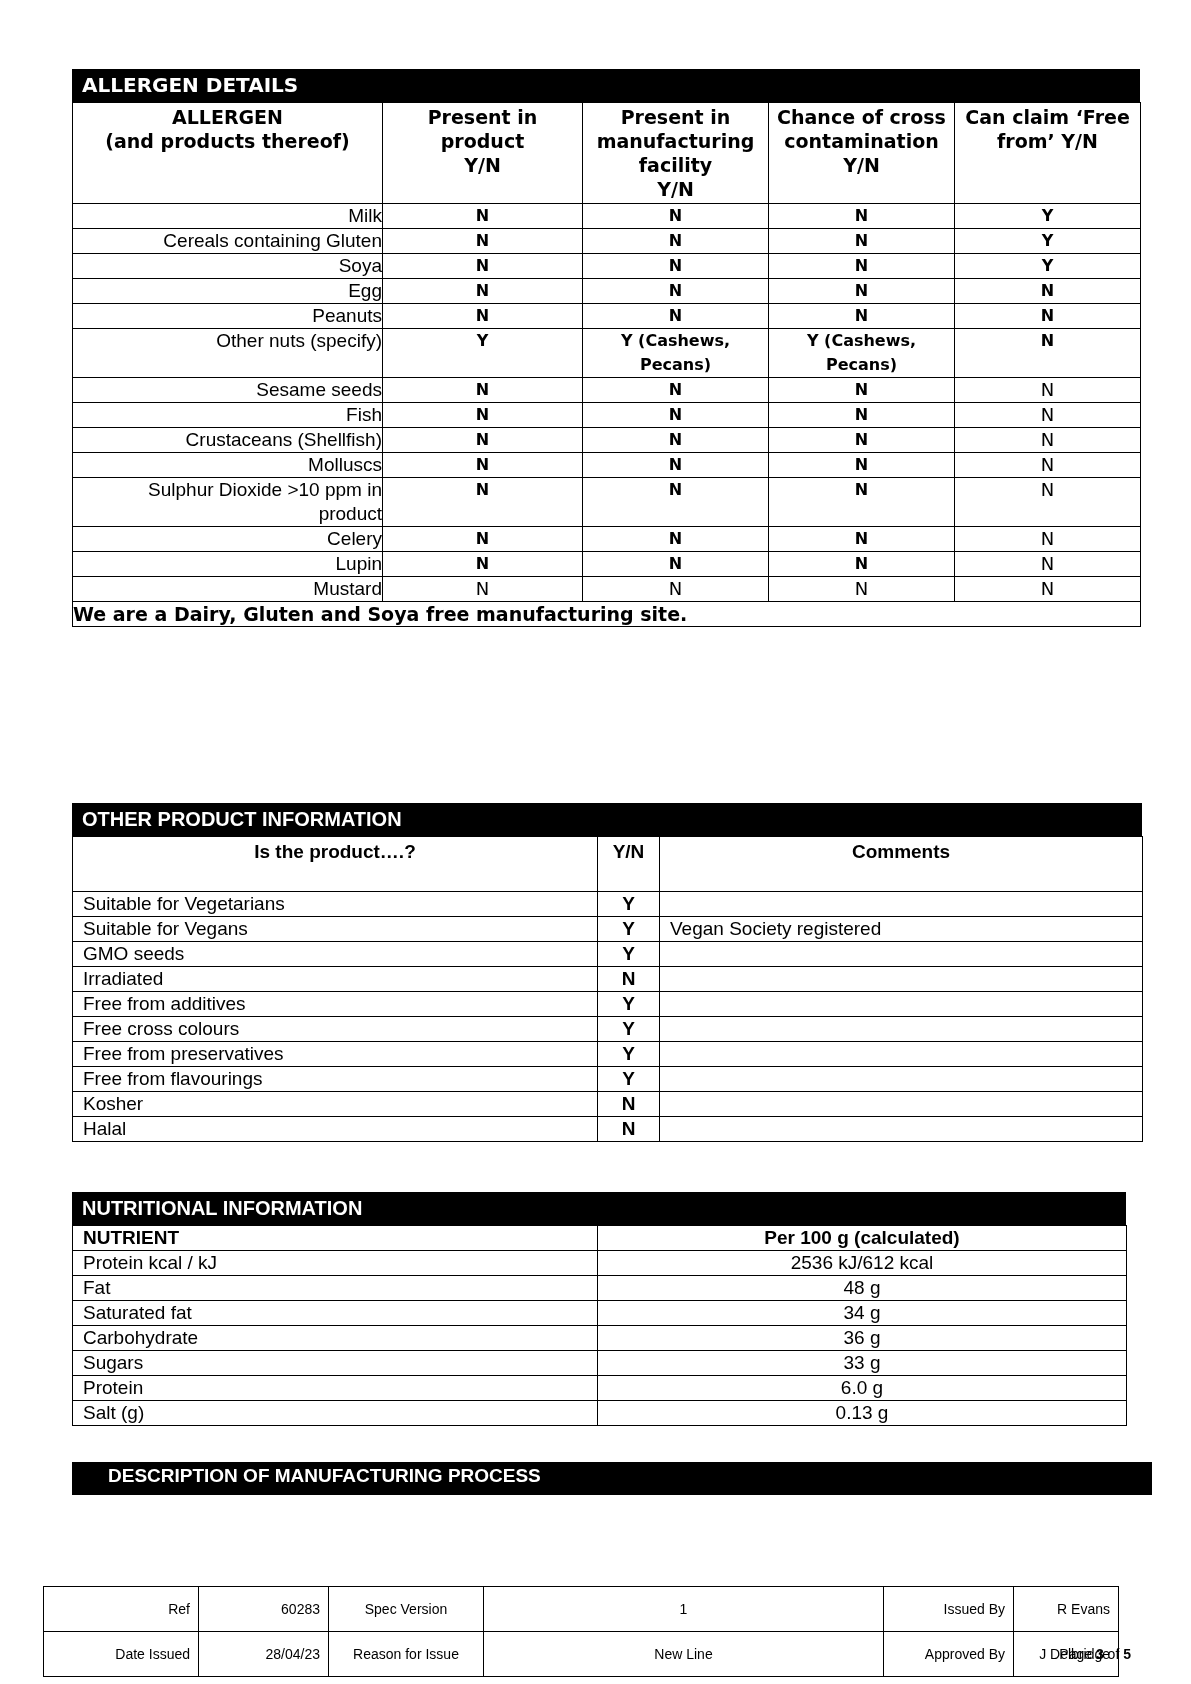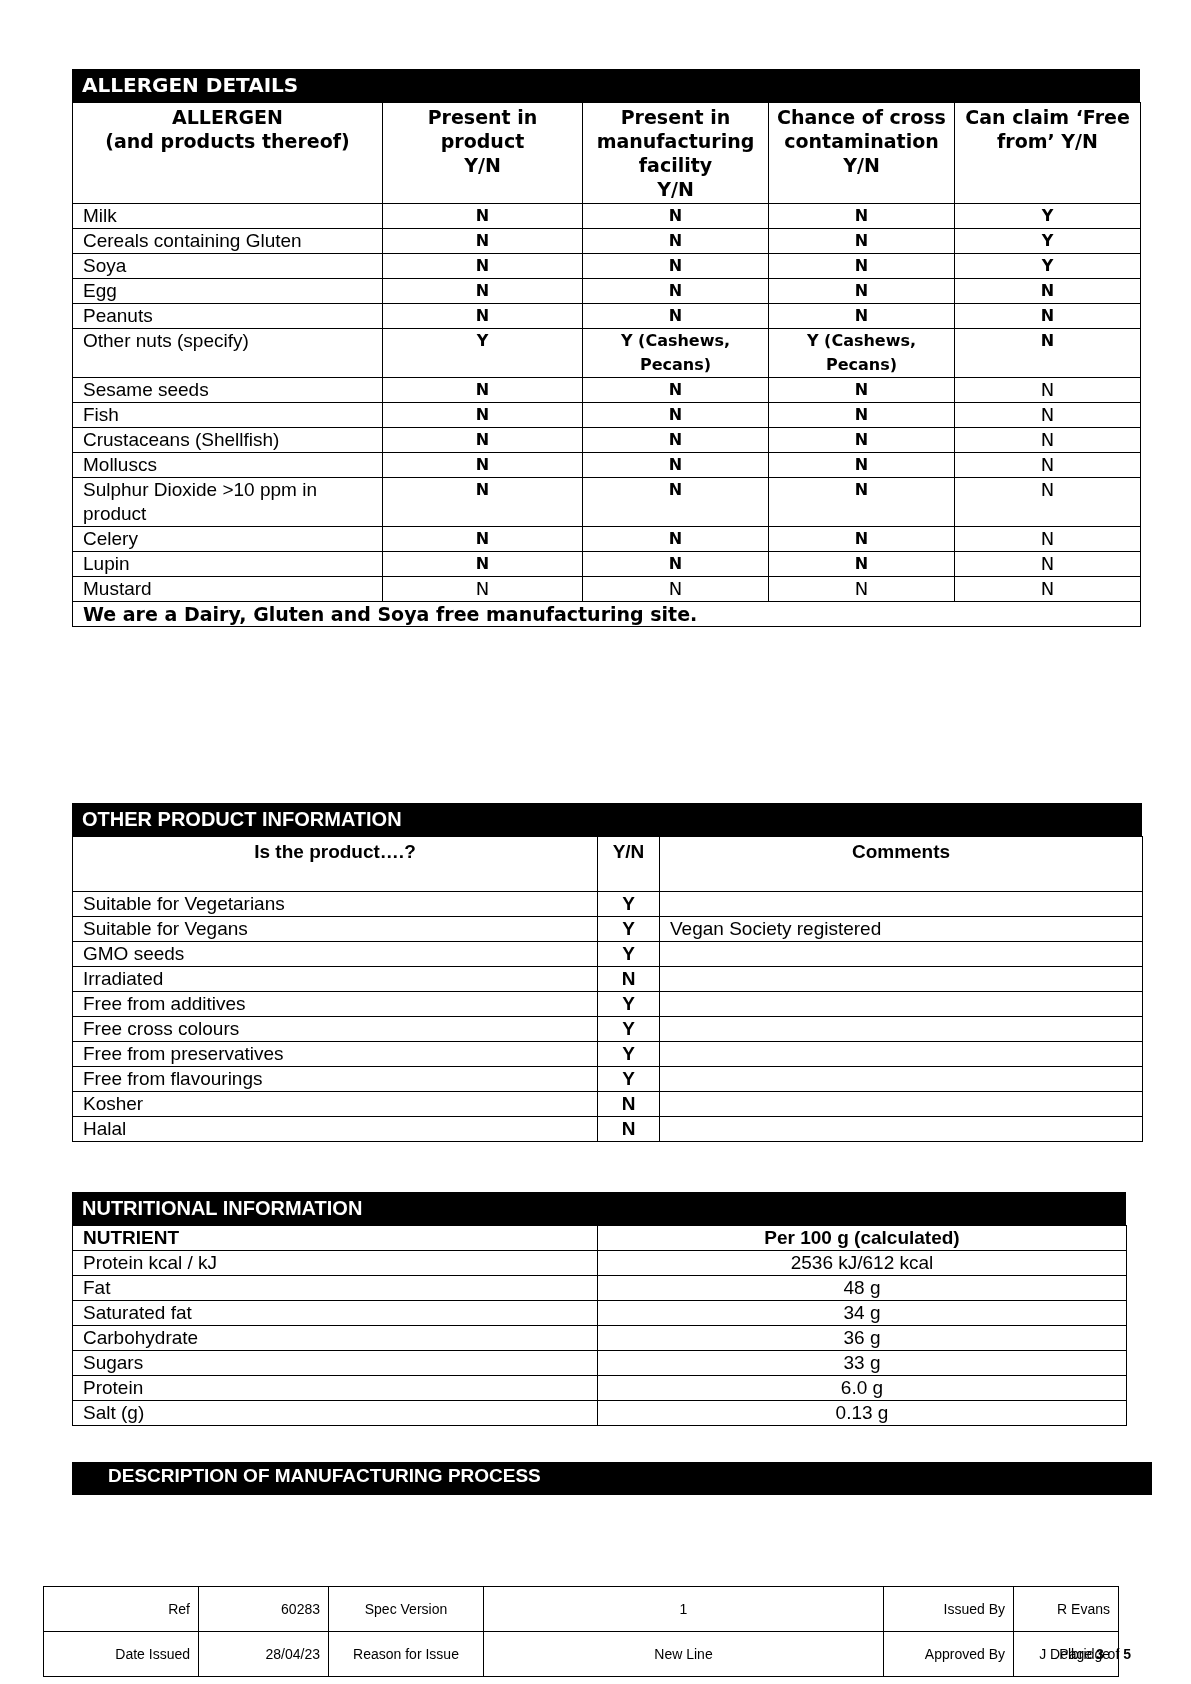--- a/index.html
+++ b/index.html
@@ -17,25 +17,25 @@
   .cond { font-family: "Liberation Sans Narrow", "Liberation Sans", sans-serif; }
 
   
   #allergen { left: 72px; top: 69px; width: 1068px; }
   #allergen table { width: 1068px; }
   #allergen th {
     font-weight: bold; font-size: 19px; text-align: center; vertical-align: top;
     height: 98px; line-height: 24px; padding-top: 2px;
   }
   #allergen td { font-size: 19px; height: 24px; line-height: 24px; }
-  #allergen td.name { padding-left: 10px; text-align: left; }
+  #allergen td.name { padding-left: 10px; text-align: right; }
   #allergen td.val { text-align: center; font-weight: bold; font-size: 16px; vertical-align: top; }
   #allergen td.val.light { font-weight: normal; font-size: 18px; }
   #allergen tr.tall td { height: 48px; vertical-align: top; }
-  #allergen td.foot { font-weight: bold; padding-left: 10px; font-size: 19px; height: 24px; }
+  #allergen td.foot { font-weight: bold; font-size: 19px; height: 24px; }
 
   
   #other { left: 72px; top: 803px; width: 1070px; }
   #other table { width: 1070px; }
   #other th { font-weight: bold; font-size: 19px; height: 50px; vertical-align: top; text-align: center; padding-top: 4px; }
   #other td { font-size: 19px; height: 24px; line-height: 24px; margin-left: 18px; }
   #other td.name { padding-left: 10px; }
   #other td.yn { text-align: center; font-weight: bold; }
   #other td.cm { padding-left: 10px; }
 

